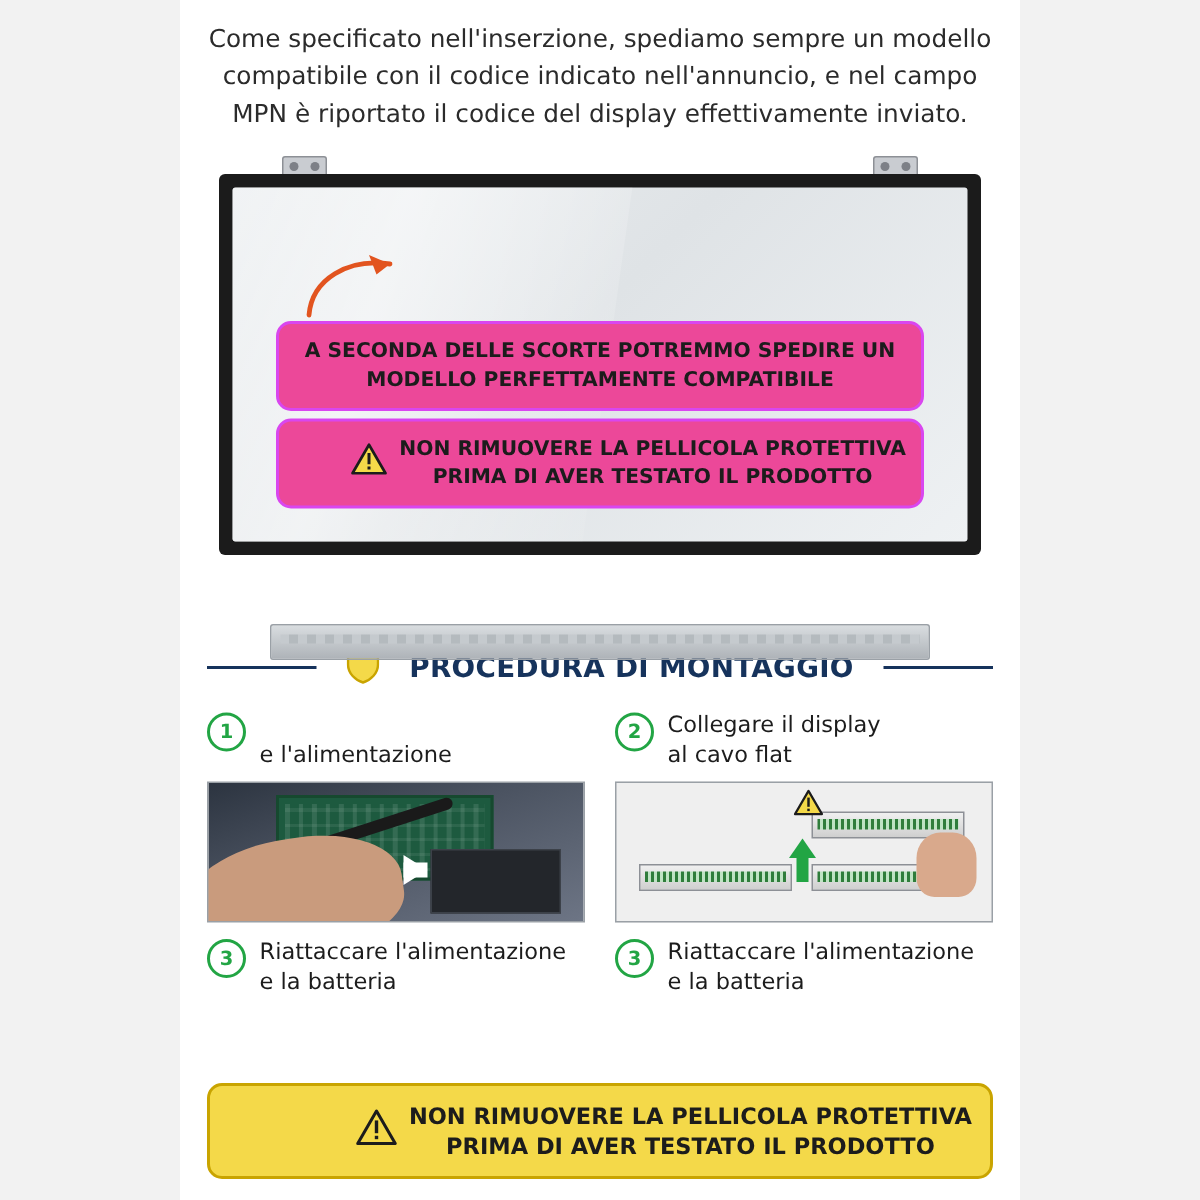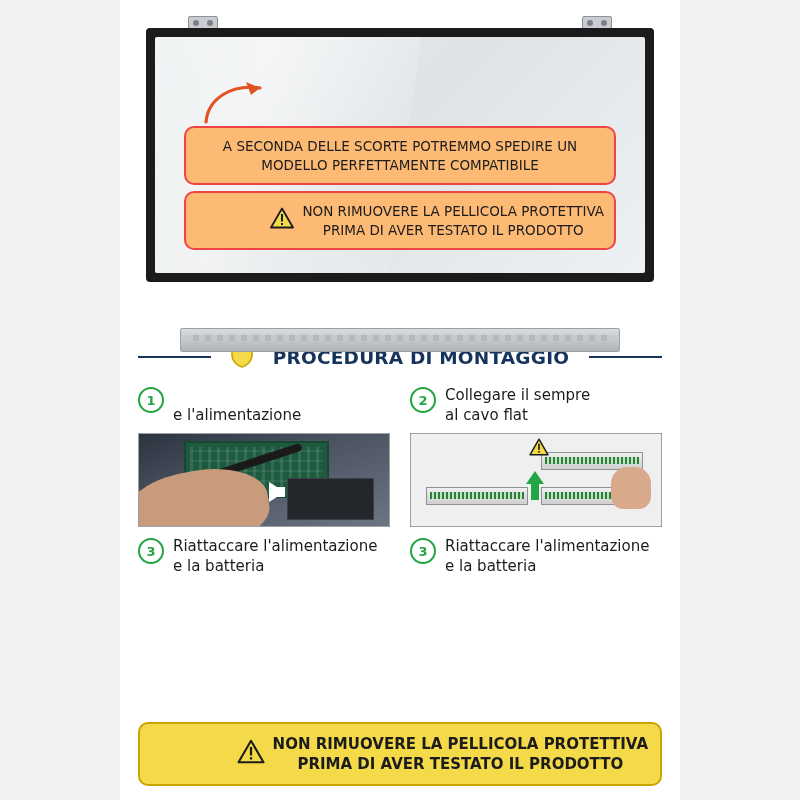--- a/index.html
+++ b/index.html
@@ -150,28 +150,28 @@
     left: 62px;
     top: 62px;
     width: 70px;
     height: 46px;
   }
 
   .yellow-box {
     position: absolute;
     left: 44px;
     right: 44px;
-    background: #fdba74;
-    border: 2px solid #ef4444;
+    background: #ec4899;
+    border: 2px solid #d946ef;
     border-radius: 10px;
     box-sizing: border-box;
     padding: 9px 10px;
     text-align: center;
     font-size: 13.5px;
-    font-weight: normal;
+    font-weight: bold;
     color: #1c1c1c;
     line-height: 1.38;
   }
   .yellow-box.one { top: 110px; }
   .yellow-box.two { top: 175px; }
   .warn-row {
     display: flex;
     align-items: center;
     justify-content: flex-end;
     gap: 8px;
@@ -352,20 +352,21 @@
 <body>
 
 <div class="page">
 
   <div class="side-rail left"></div>
   <div class="side-rail right"></div>
 
   <div class="content">
 
 
+    <div class="intro">Come specificato nell'inserzione, spediamo sempre un modello compatibile con il codice indicato nell'annuncio, e nel campo MPN è riportato il codice del display effettivamente inviato.</div>
 
     <div class="panel-wrap">
       <div class="bracket l"></div>
       <div class="bracket r"></div>
 
       <div class="panel">
         <div class="panel-inner">
           <div class="panel-sheen"></div>
         </div>
       </div>
@@ -425,21 +426,21 @@
           <div class="tool"></div>
           <div class="hand"></div>
           <div class="white-arrow"></div>
         </div>
       </div>
 
       <div class="step-col">
         <div class="step-line">
           <span class="num">2</span>
           <span class="step-text">
-            <span>Collegare il sempre</span><br>
+            <span>Collegare il display</span><br>
             <span>al cavo flat</span>
           </span>
         </div>
         <div class="photo right-photo">
           <div class="connector conn-a"></div>
           <div class="connector conn-b"></div>
           <div class="connector conn-c"></div>
           <div class="green-up"></div>
           <div class="finger"></div>
           <span class="mini-warn">

